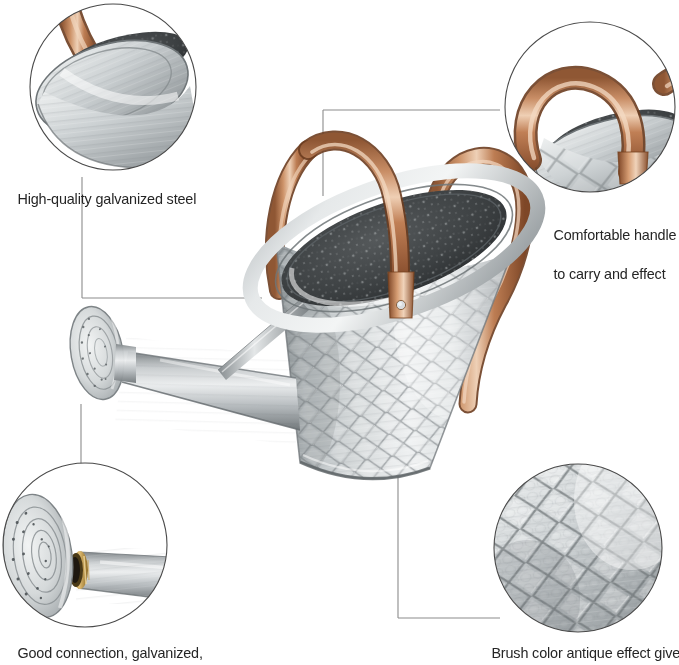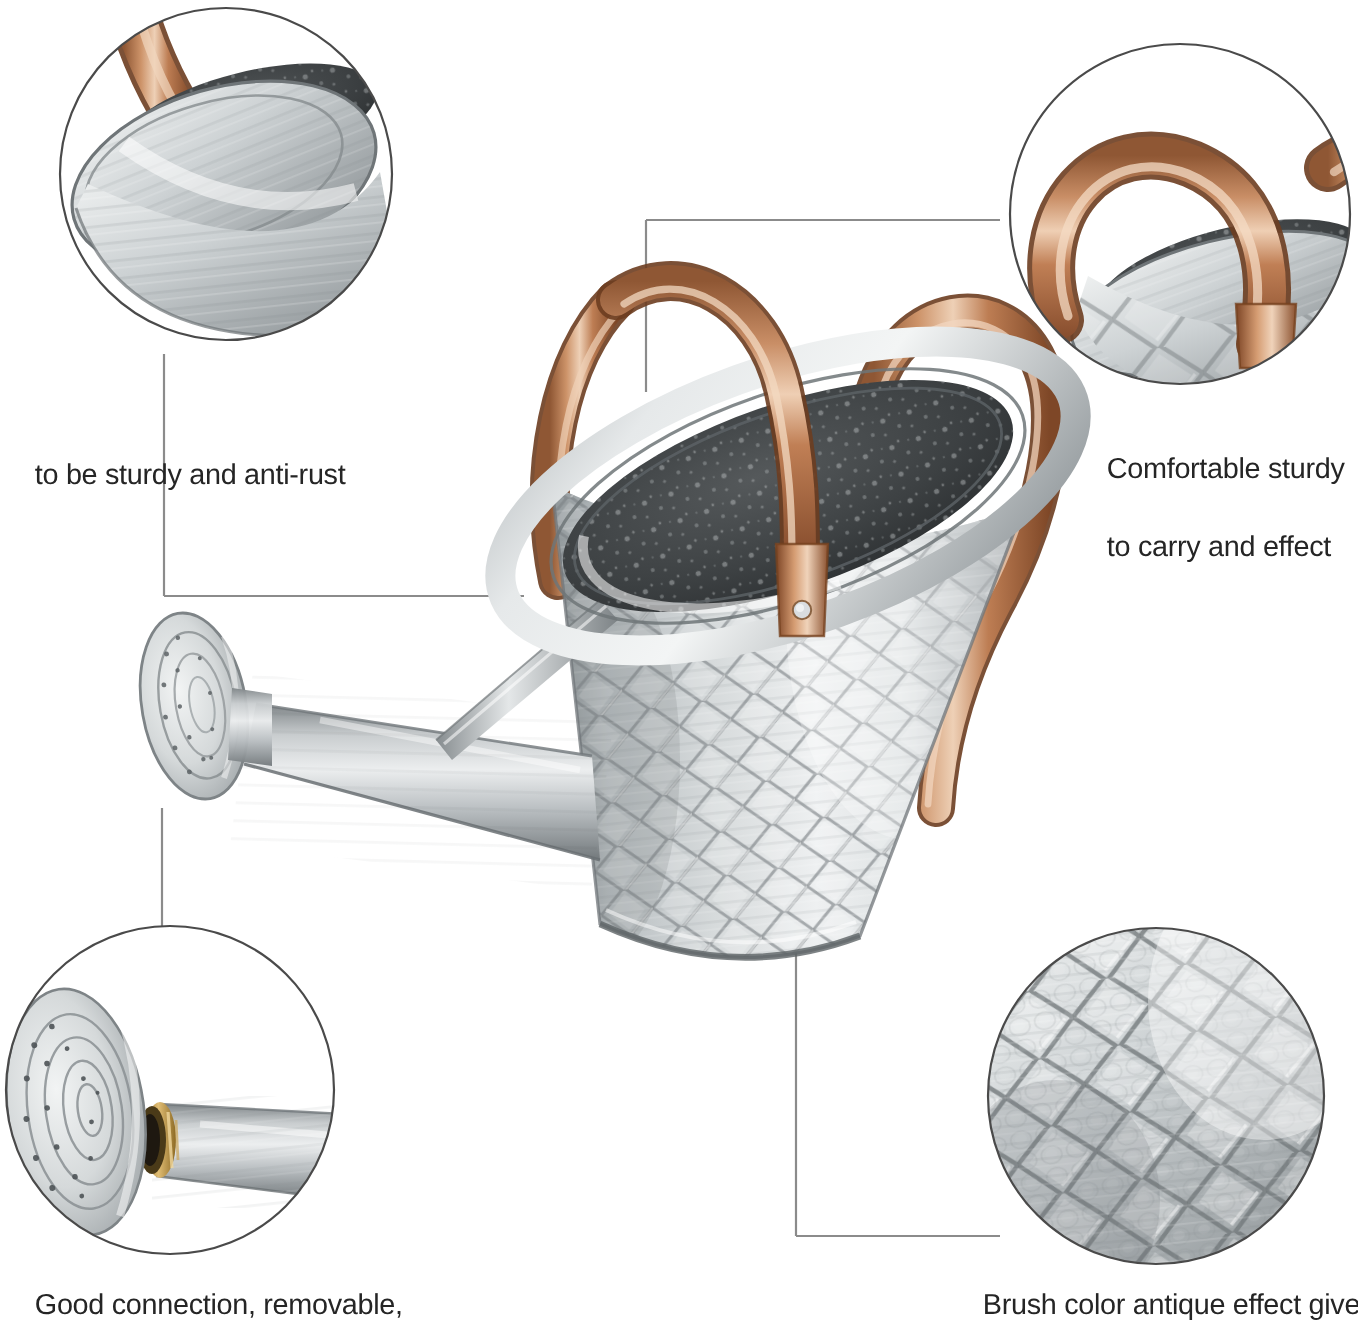--- a/index.html
+++ b/index.html
@@ -398,31 +398,30 @@
         <rect x="490" y="460" width="180" height="180" fill="url(#hammered)" opacity="0.35"></rect>
         <rect x="490" y="460" width="180" height="180" fill="url(#brushStreak)" opacity="0.4"></rect>
         <ellipse cx="632" cy="500" rx="58" ry="70" fill="#ffffff" opacity="0.42"></ellipse>
         <ellipse cx="528" cy="600" rx="52" ry="60" fill="#6e7477" opacity="0.2"></ellipse>
       </g>
       <circle cx="578" cy="548" r="84" fill="none" stroke="#4a4a4a" stroke-width="1.1"></circle>
     </g>
   </svg>
 
   <div class="caption caption-tl">
-    <br>
-    <span>to be sturdy and anti-rust</span>
+    <span>High-quality galvanized steel</span><br>
   </div>
 
   <div class="caption caption-tr">
-    <span>Comfortable sturdy</span><br>
+    <span>Comfortable handle</span><br>
     <span>to carry and effect</span>
   </div>
 
   <div class="caption caption-bl">
-    <span>Good connection, removable,</span><br>
+    <span>Good connection, galvanized,</span><br>
     
   </div>
 
   <div class="caption caption-br">
     <span>Brush color antique effect gives</span><br>
     
   </div>
 
 </div>
 

